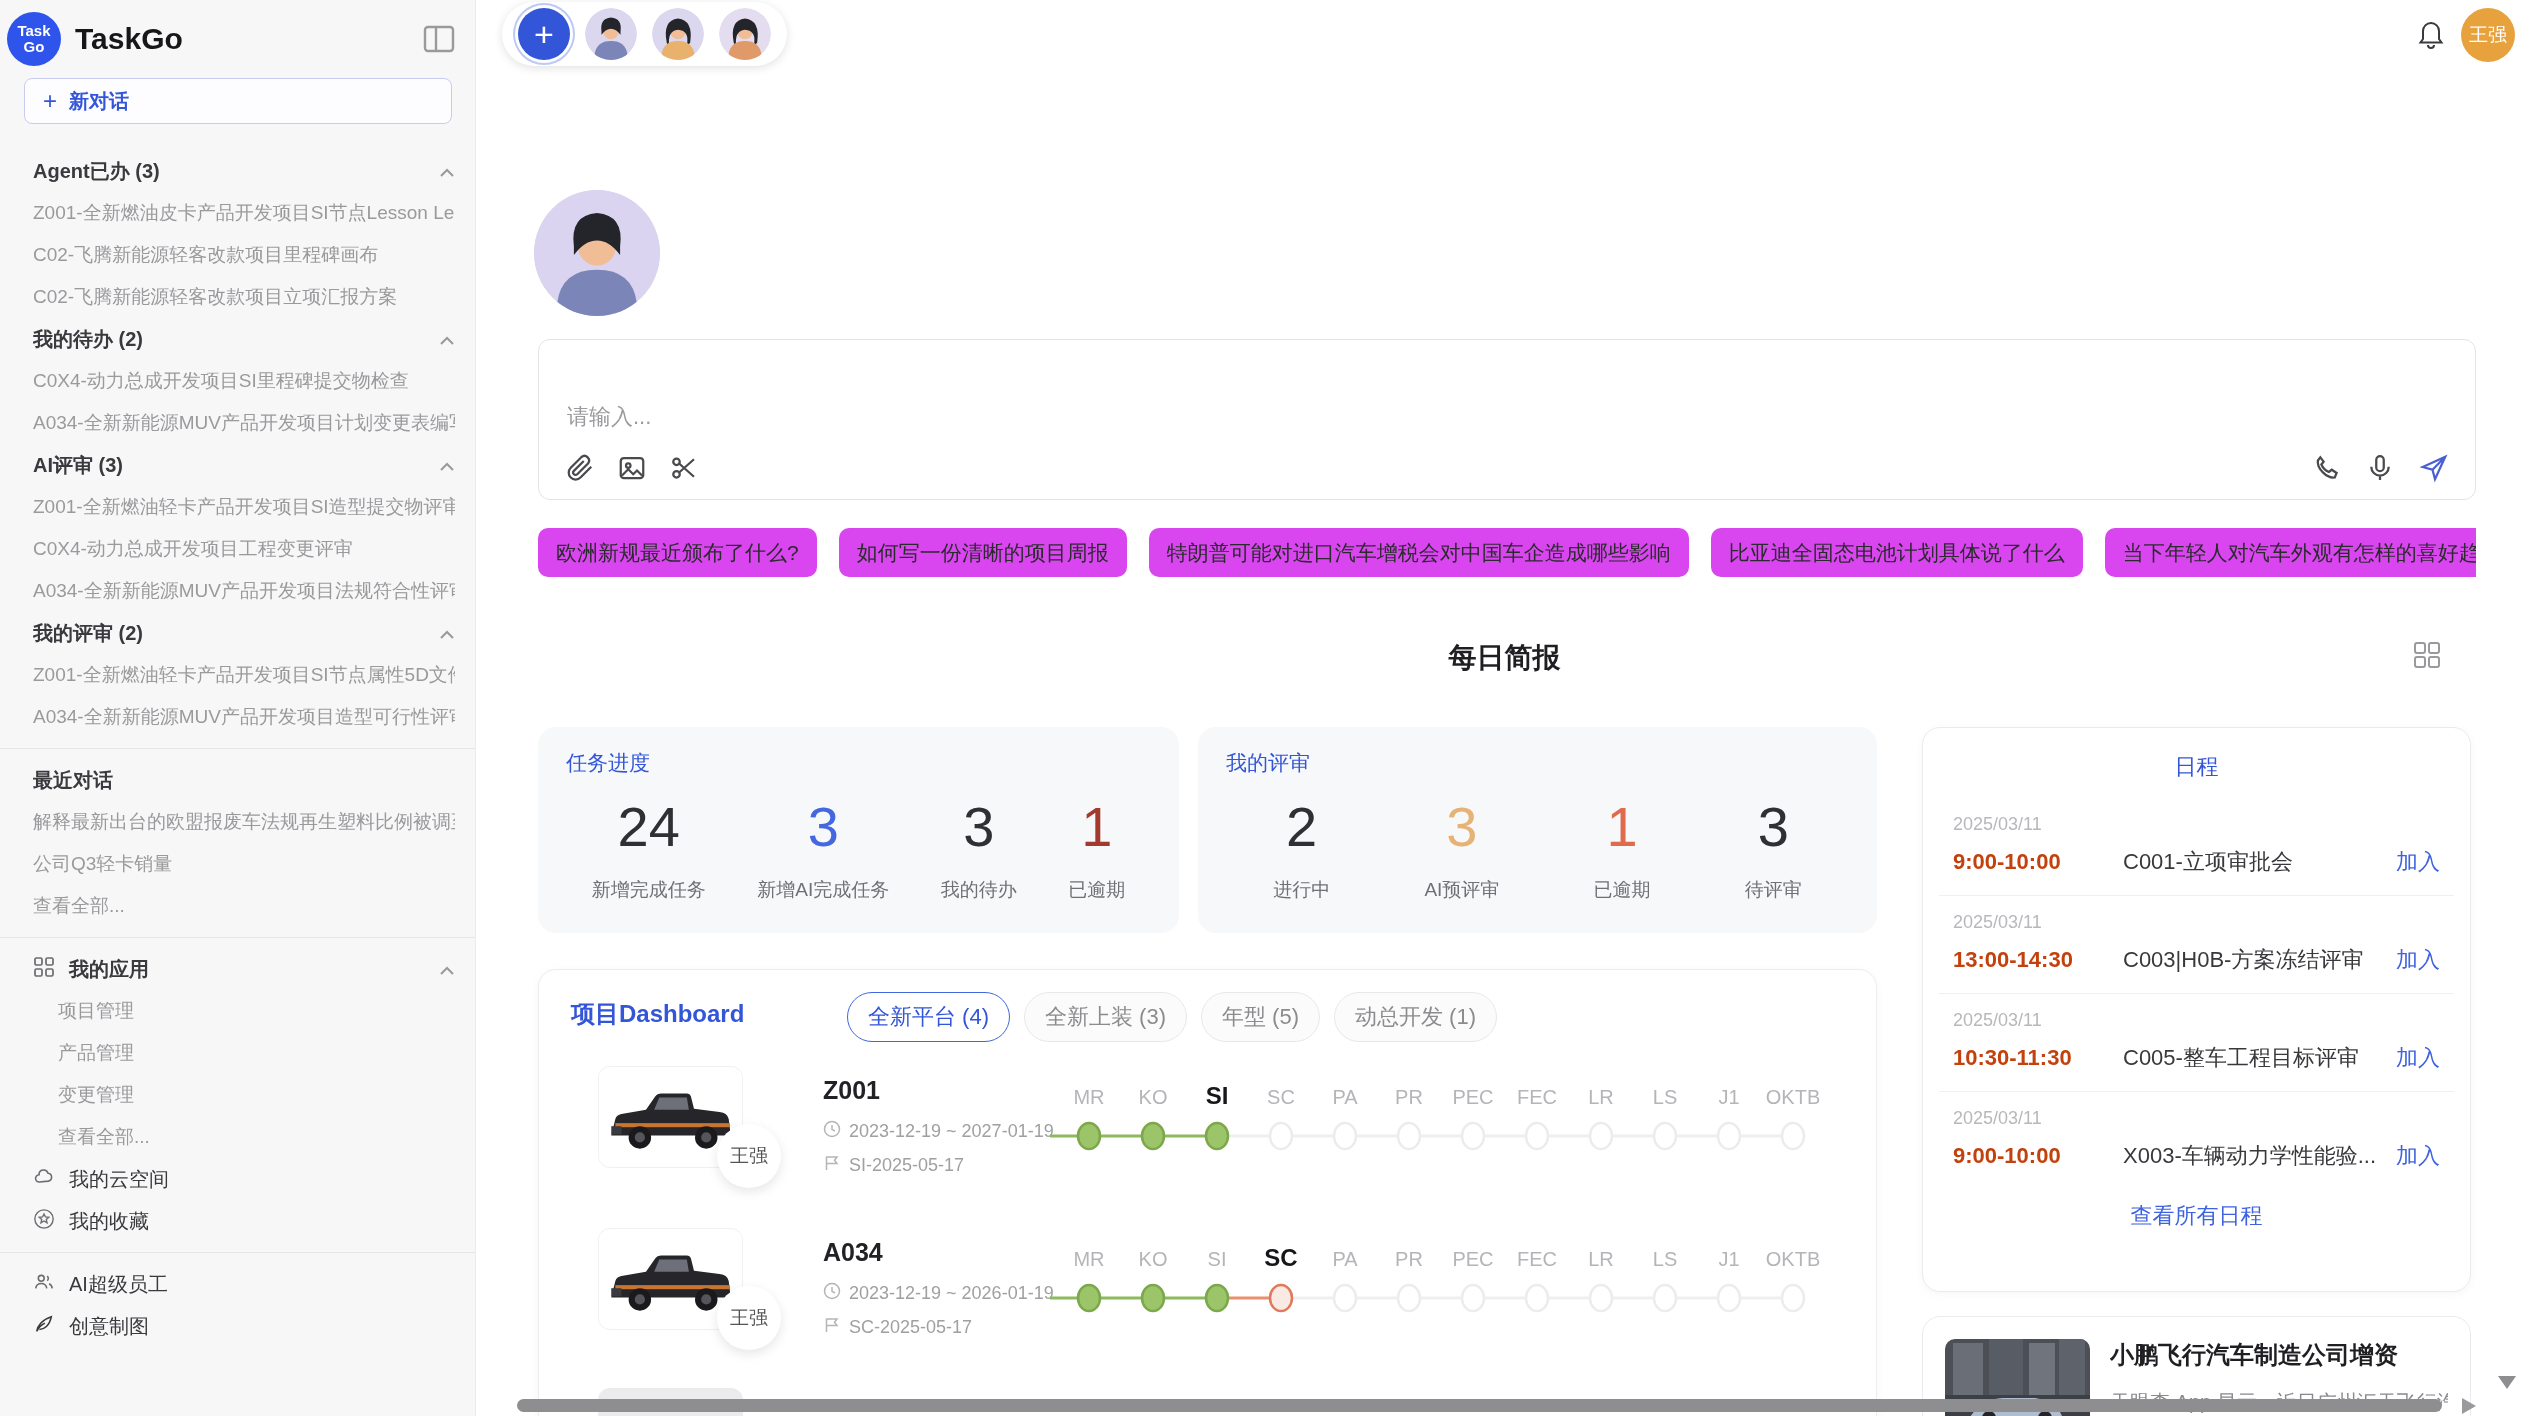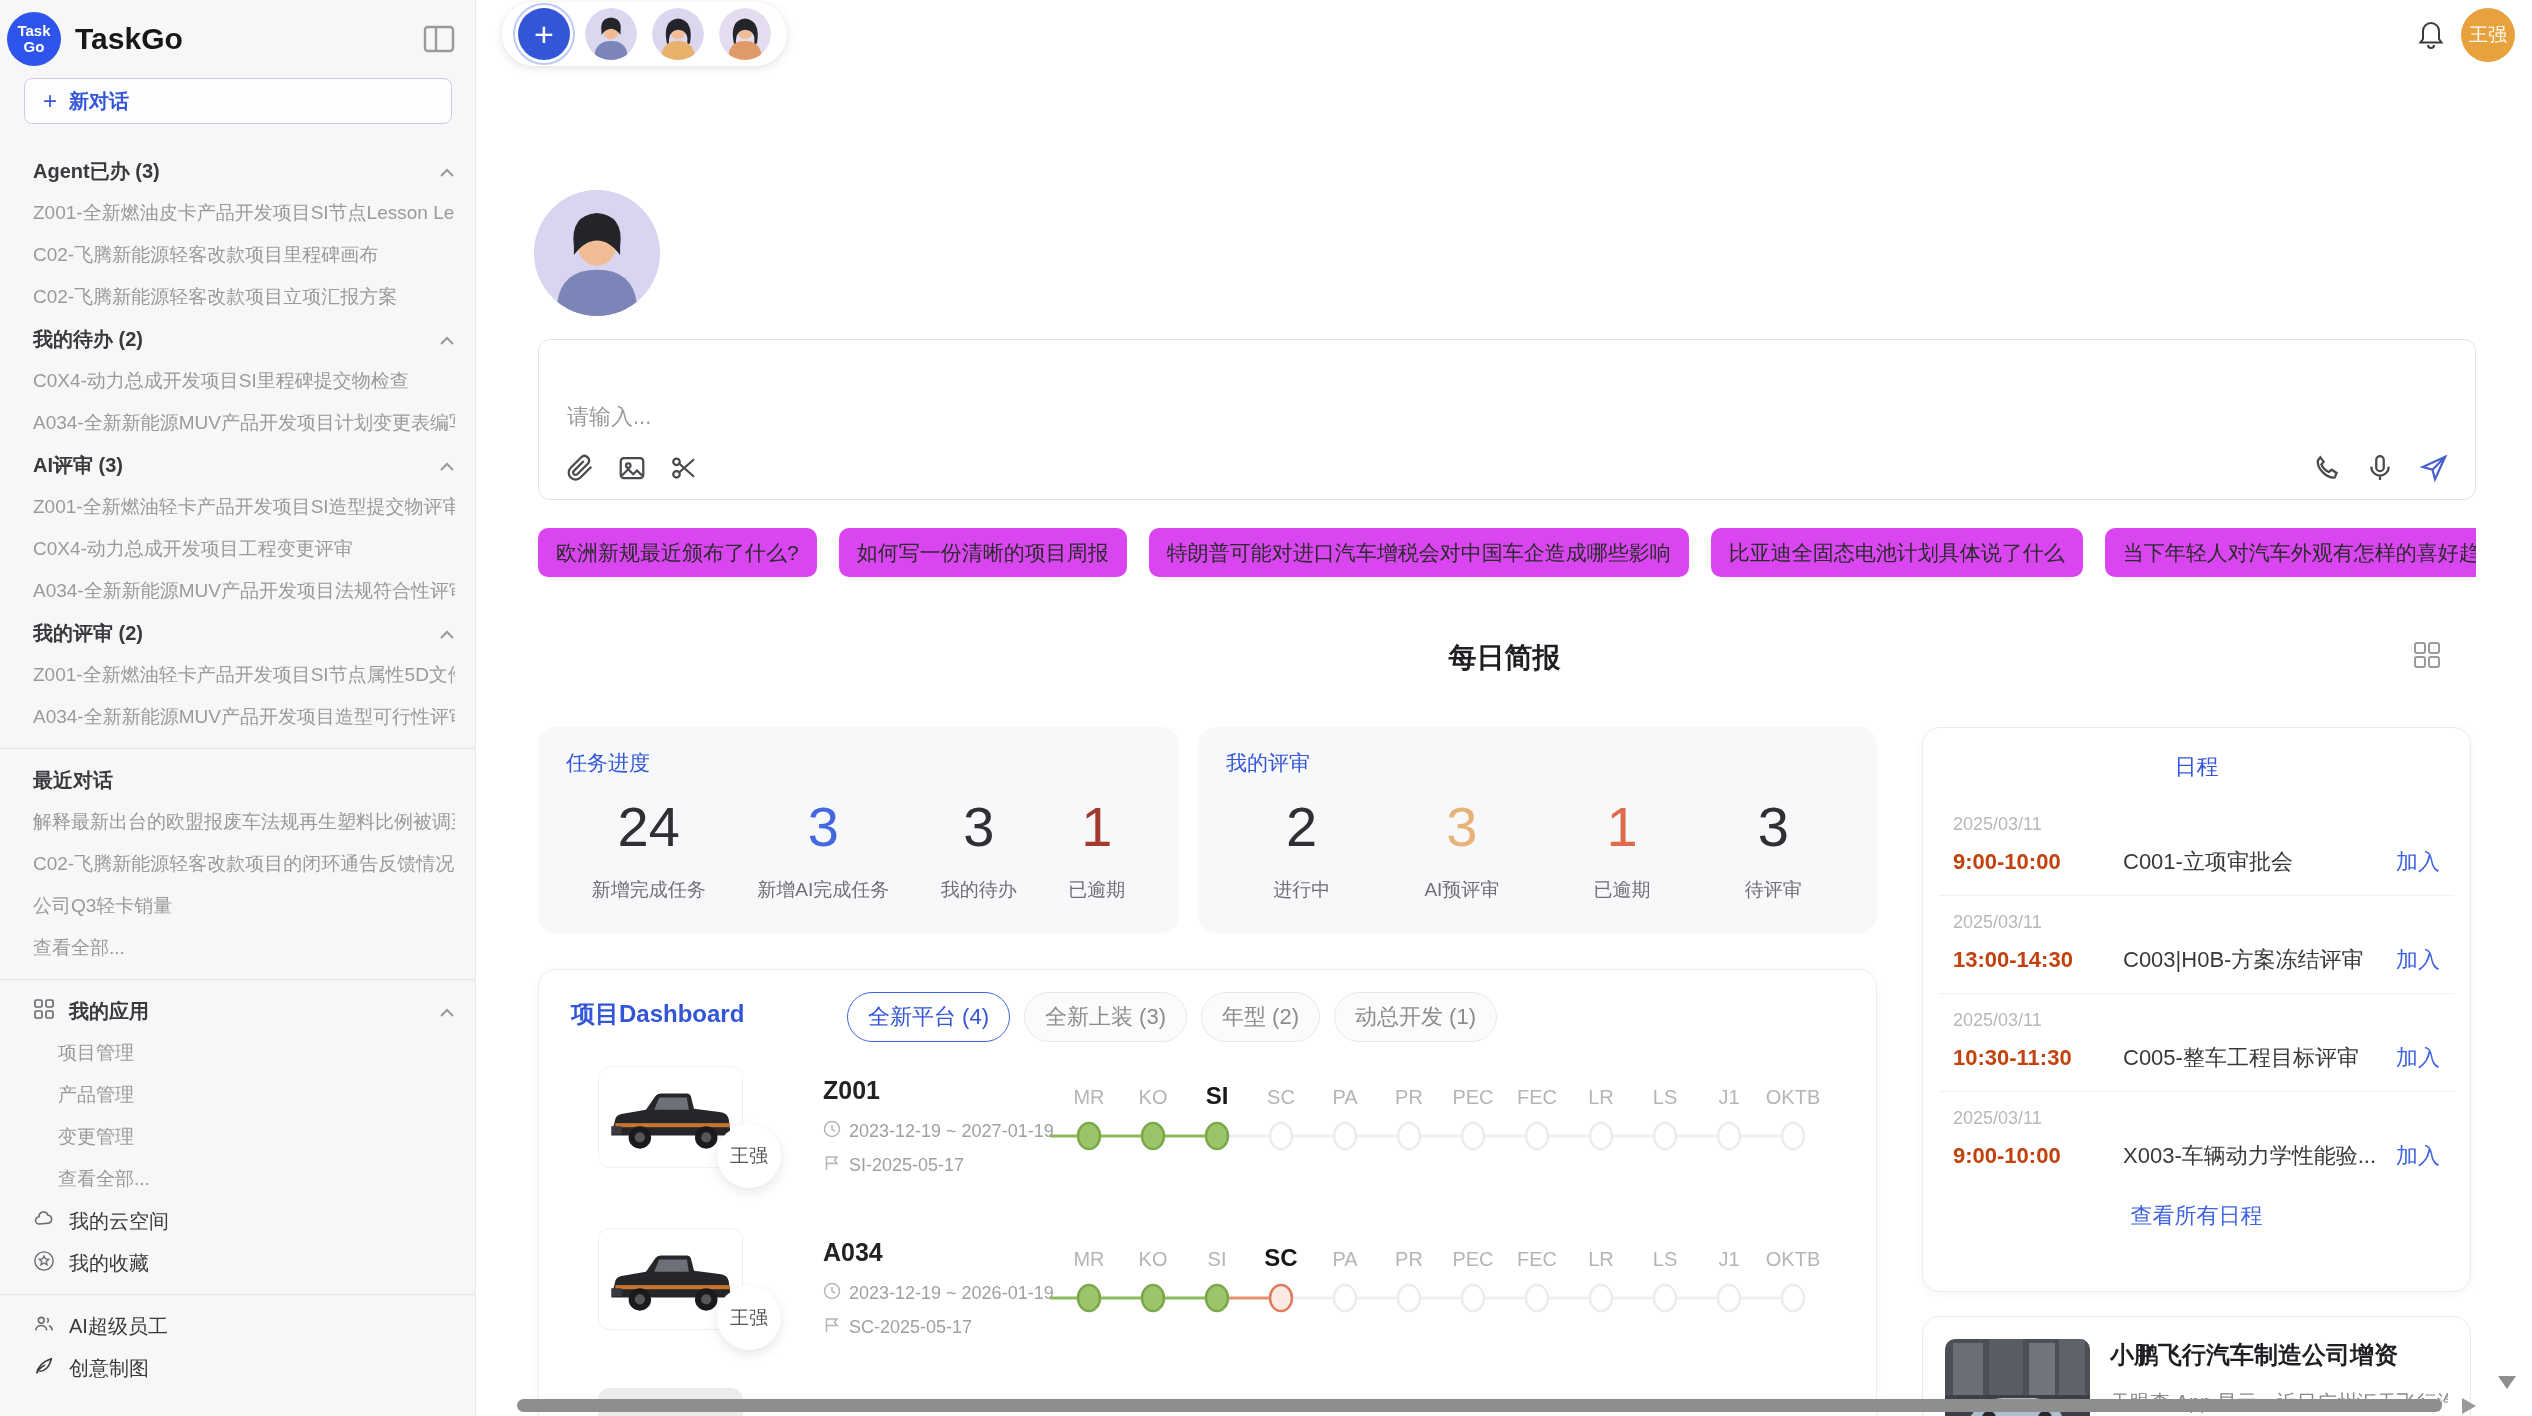--- a/index.html
+++ b/index.html
@@ -189,21 +189,20 @@
         </div>
         <div class="nav-row nav-item">Z001-全新燃油轻卡产品开发项目SI节点属性5D文件评审</div>
         <div class="nav-row nav-item">A034-全新新能源MUV产品开发项目造型可行性评审</div>
         <div class="nav-divider"></div>
         <div class="nav-row nav-header">
           <div class="hdr-left">
             <span>最近对话</span>
           </div>
         </div>
         <div class="nav-row nav-item">解释最新出台的欧盟报废车法规再生塑料比例被调至15%...</div>
-        <div class="nav-row nav-item">C02-飞腾新能源轻客改款项目的闭环通告反馈情况</div>
         <div class="nav-row nav-item">公司Q3轻卡销量</div>
         <div class="nav-row nav-item">查看全部...</div>
         <div class="nav-divider"></div>
         <div class="nav-row nav-header">
           <div class="hdr-left">
             <span><svg viewBox="0 0 22 22" width="22" height="22" fill="none" stroke="#6B6B70" stroke-width="1.7">
                 <rect x="2" y="2" width="7" height="7" rx="1.5"></rect>
                 <rect x="13" y="2" width="7" height="7" rx="1.5"></rect>
                 <rect x="2" y="13" width="7" height="7" rx="1.5"></rect>
                 <rect x="13" y="13" width="7" height="7" rx="1.5"></rect>
@@ -392,21 +391,21 @@
             <div class="lab">待评审</div>
           </div>
         </div>
     </div>
 
     <div class="dash">
       <div class="dash-title">项目Dashboard</div>
       <div class="tabs" id="tabs-row">
           <div class="tab active">全新平台 (4)</div>
           <div class="tab">全新上装 (3)</div>
-          <div class="tab">年型 (2)</div>
+          <div class="tab">年型 (5)</div>
           <div class="tab">动总开发 (1)</div>
         </div>
       <div id="project-rows">
           <div class="prow" style="top: 90px;">
             <div class="pimg"><svg viewBox="0 0 140 92" width="100%" height="100%">
                 <rect width="140" height="92" fill="#fff"></rect>
                 <path d="M12 64 L16 48 Q17 44 22 43 L46 39 L55 26 Q57 23 61 23 L86 23 Q89 23 90 26 L93 38 L118 41 Q126 42 127 48 L129 64 Z" fill="#26262A"></path>
                 <path d="M59 27 L54 39 L88 39 L86 27 Z" fill="#6D7078"></path>
                 <rect x="16" y="52" width="112" height="4" fill="#C9752F"></rect>
                 <rect x="12" y="55" width="10" height="8" fill="#3A3A40"></rect>

